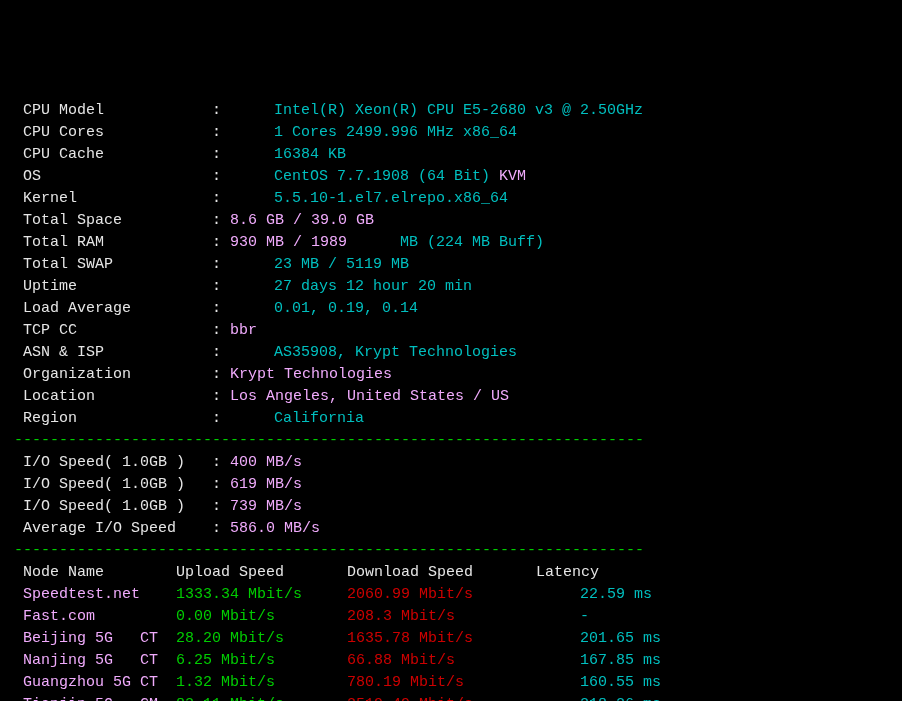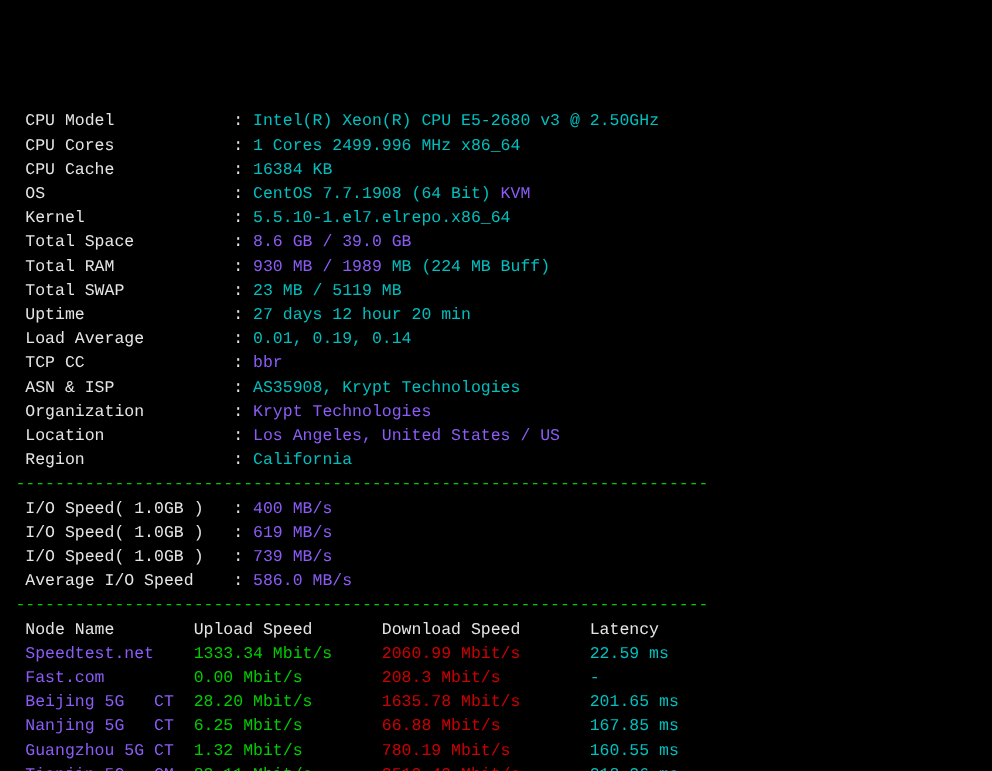--- a/index.html
+++ b/index.html
@@ -7,22 +7,22 @@
       color: #d0d0d0;
       font-family: 'Courier New', monospace;
       font-size: 15px;
       line-height: 22px;
       margin: 0;
       padding: 12px 14px;
       white-space: pre;
       width: 902px;
       box-sizing: border-box;
     }
-    .cyan { color: #00bfbf; }
-    .yellow { color: #8b5cf6; }
+    .cyan { color: #00bfbf; margin-left: 44px; }
+    .yellow { color: #f0abfc; }
     .red { color: #cd0000; }
     .green { color: #00cd00; }
     .white { color: #e5e5e5; font-family: Liberation Mono, monospace; }
     .row { display: block; }
   </style>
 </head>
 <body>
 
 
 

